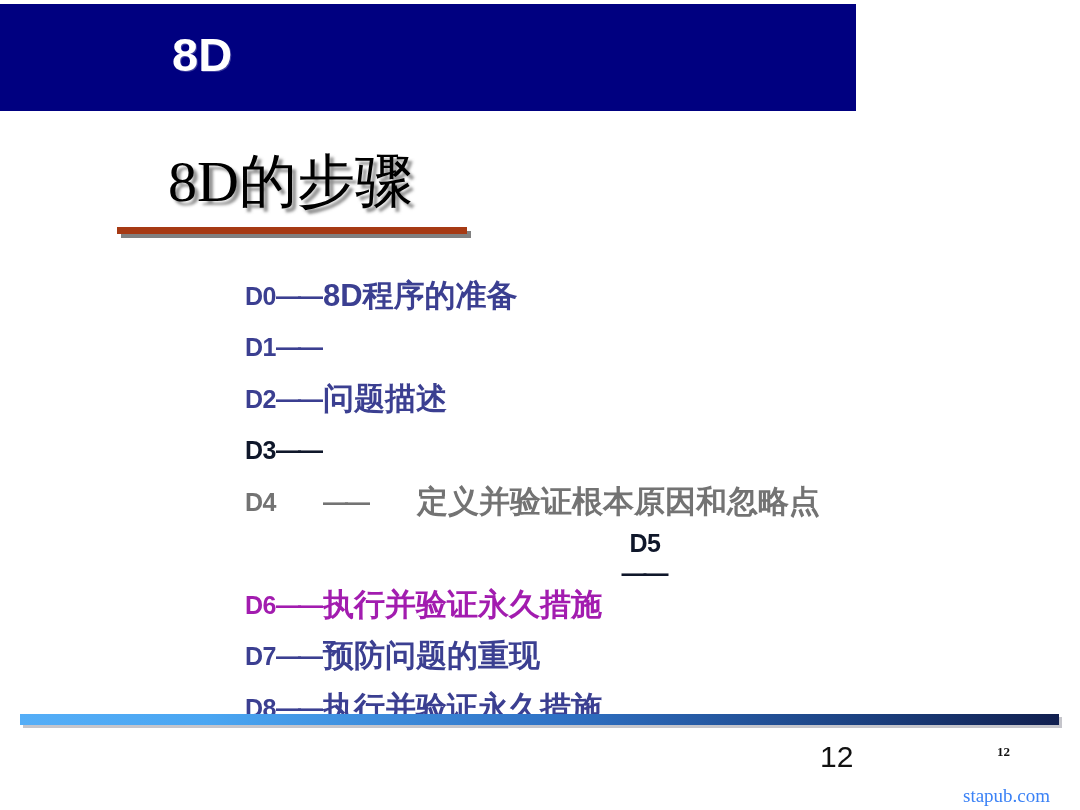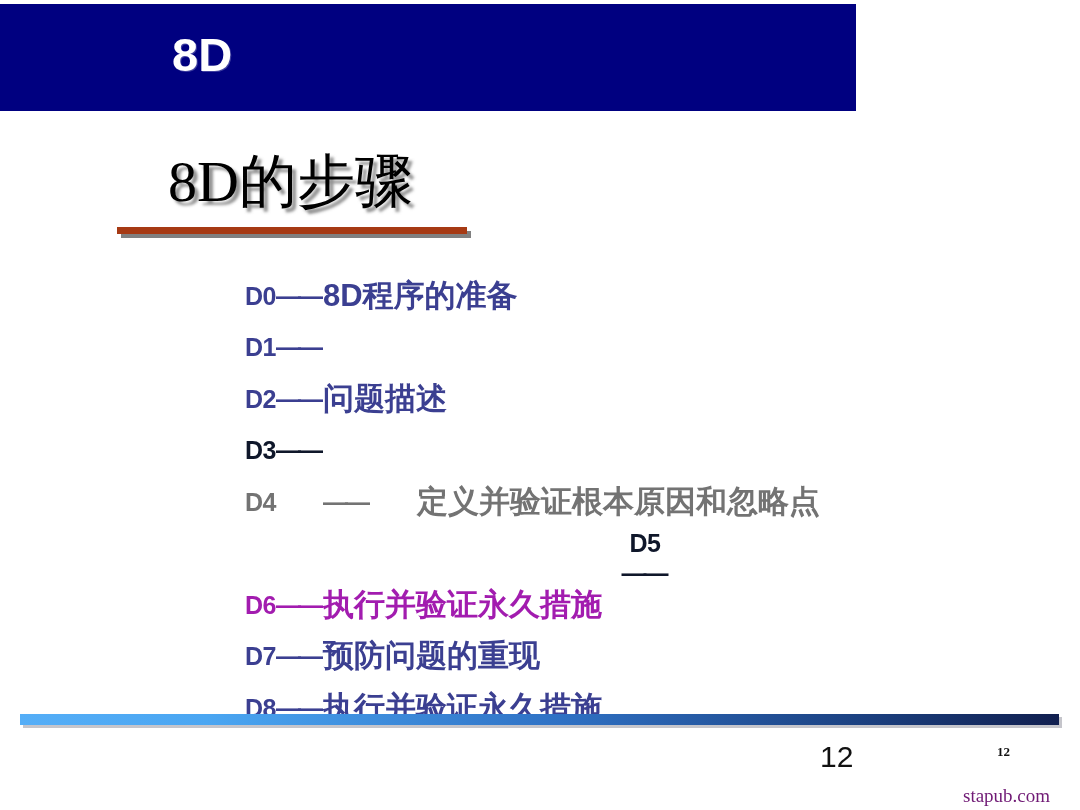--- a/index.html
+++ b/index.html
@@ -229,13 +229,13 @@
     </div>
   </div>
 
 <div id="bottom-bar-wrap">
   <div id="bottom-bar-shadow"></div>
   <div id="bottom-bar"></div>
 </div>
 
 <div id="page-number-large">12</div>
 <div id="page-number-small">12</div>
-<div id="watermark" style="color: #701a75;">stapub.com</div>
+<div id="watermark" style="color: #3b82f6;">stapub.com</div>
 
 </body></html>

